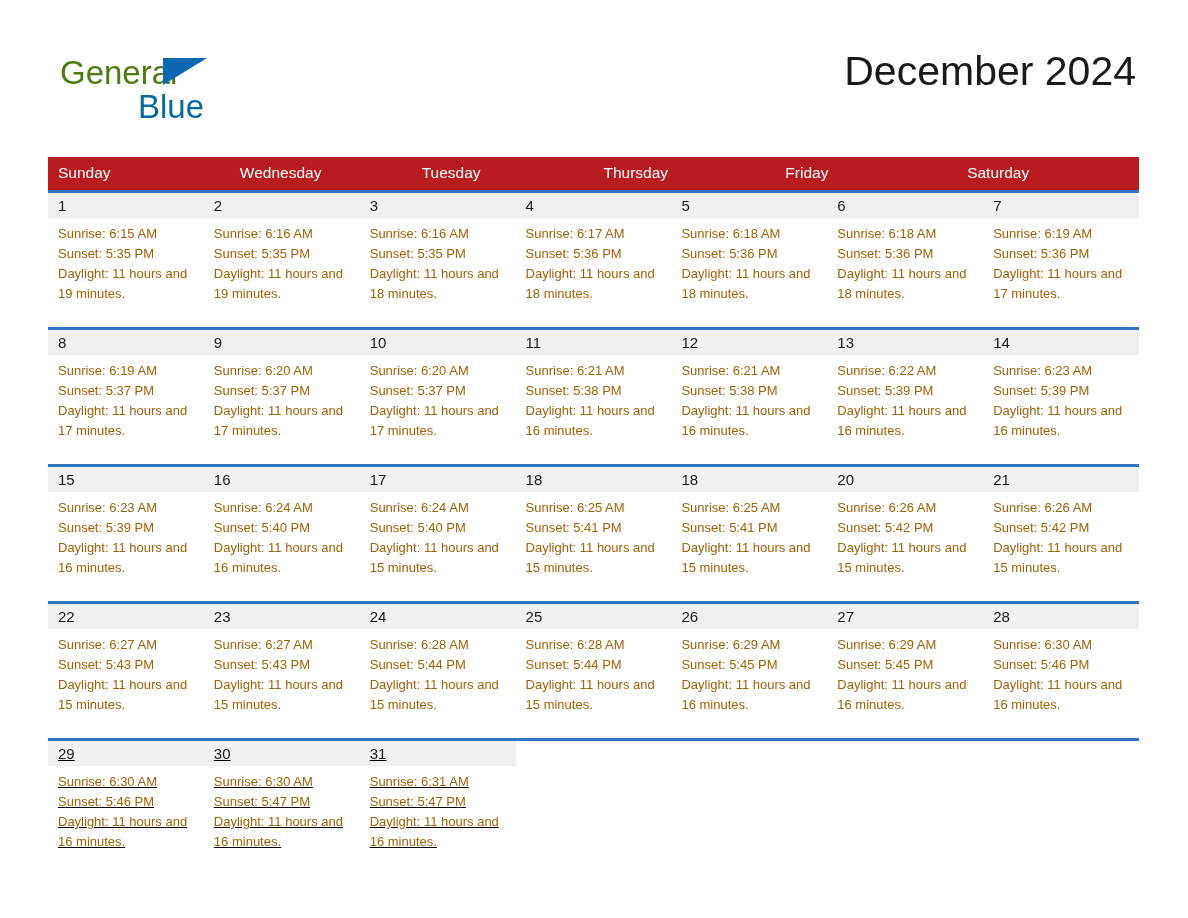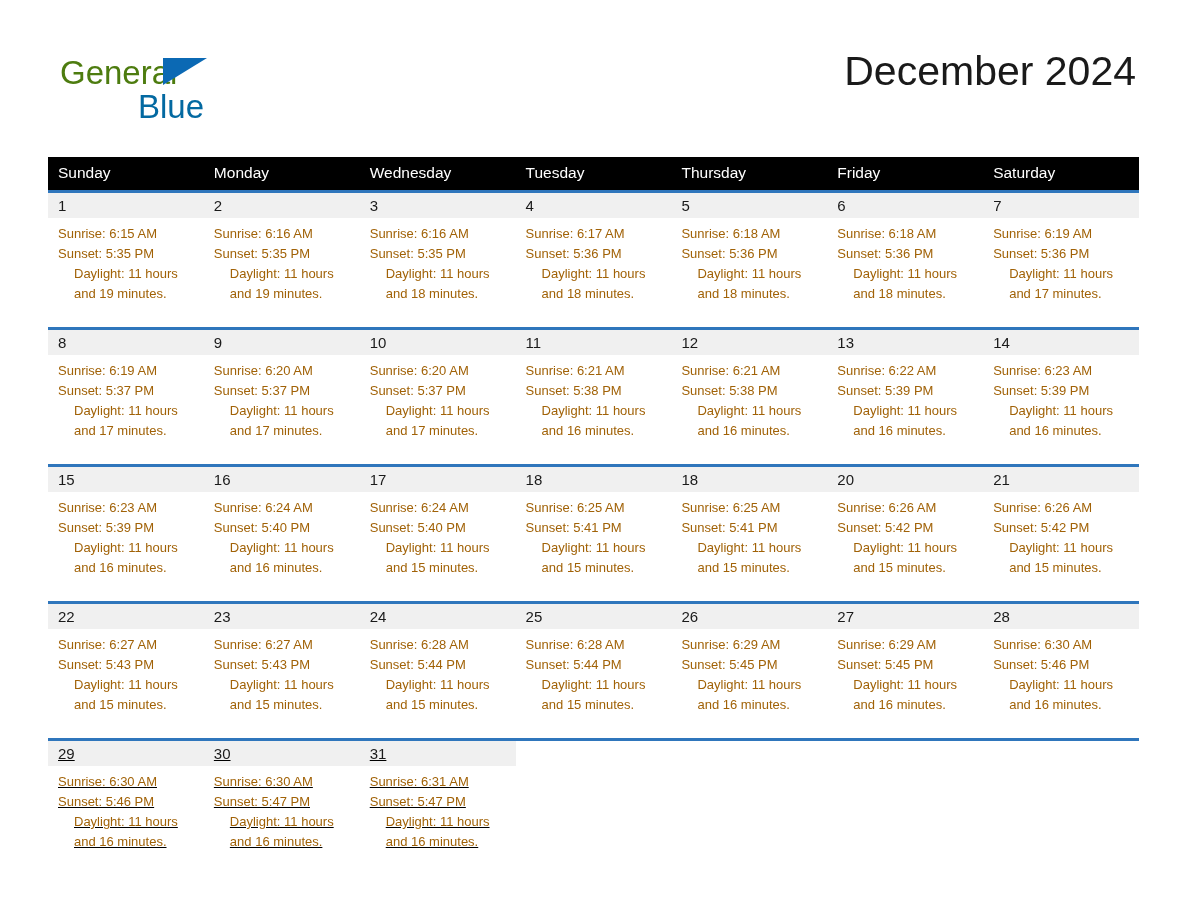--- a/index.html
+++ b/index.html
@@ -92,21 +92,21 @@
   
   .calendar {
     position: absolute;
     left: 48px;
     top: 157px;
     width: 1091px;
   }
   .weekday-row {
     display: flex;
     width: 100%;
-    background: #000000;
+    background: #b91c1c;
   }
   .weekday-cell {
     flex: 1 1 0;
     box-sizing: border-box;
     padding: 6px 0 7px 10px;
     color: #ffffff;
     font-size: 15.5px;
     line-height: 20px;
     white-space: nowrap;
   }
@@ -143,21 +143,20 @@
     padding: 6px 8px 0 10px;
     font-size: 13px;
     line-height: 20px;
     color: #a16207;
   }
   .day-info div {
     white-space: nowrap;
   }
   .day-info div.wrap {
     white-space: normal;
-    margin-left: 16px;
   }
   .week-last .day-cell {
     min-height: 120px;
     text-decoration: underline;
   }
 </style>
 </head>
 <body>
 
 <div class="page">
@@ -173,21 +172,20 @@
     <div class="title-block">
       <div class="month-title">December 2024</div>
     </div>
 
   </div>
 
   <div class="calendar">
 
     <div class="weekday-row">
       <div class="weekday-cell">Sunday</div>
-      <div class="weekday-cell">Monday</div>
       <div class="weekday-cell">Wednesday</div>
       <div class="weekday-cell">Tuesday</div>
       <div class="weekday-cell">Thursday</div>
       <div class="weekday-cell">Friday</div>
       <div class="weekday-cell">Saturday</div>
     </div>
 
     <div class="week">
       <div class="week-inner">
         <div class="day-cell">

